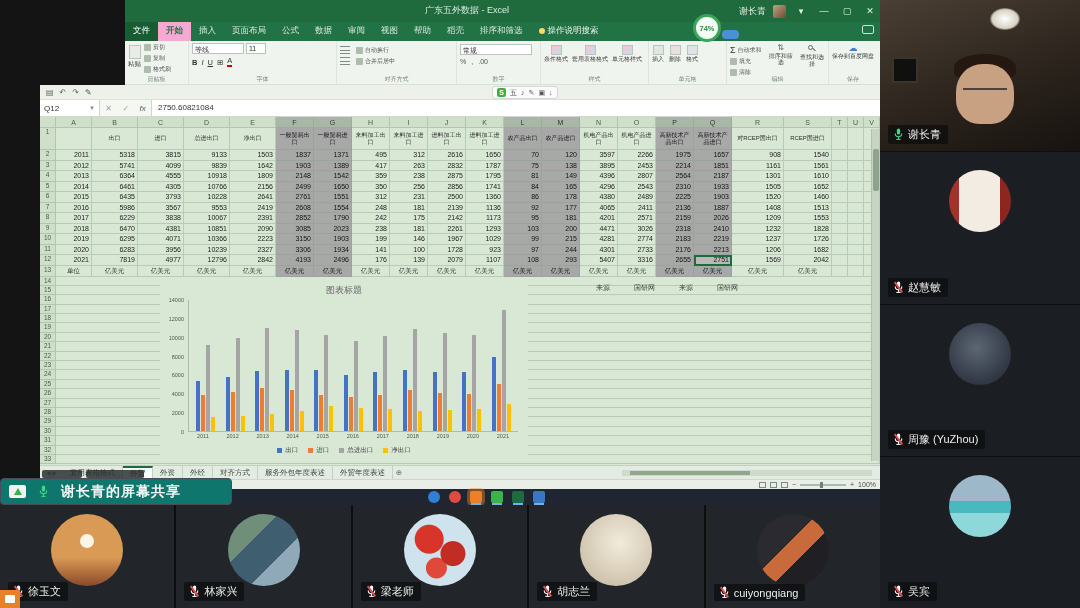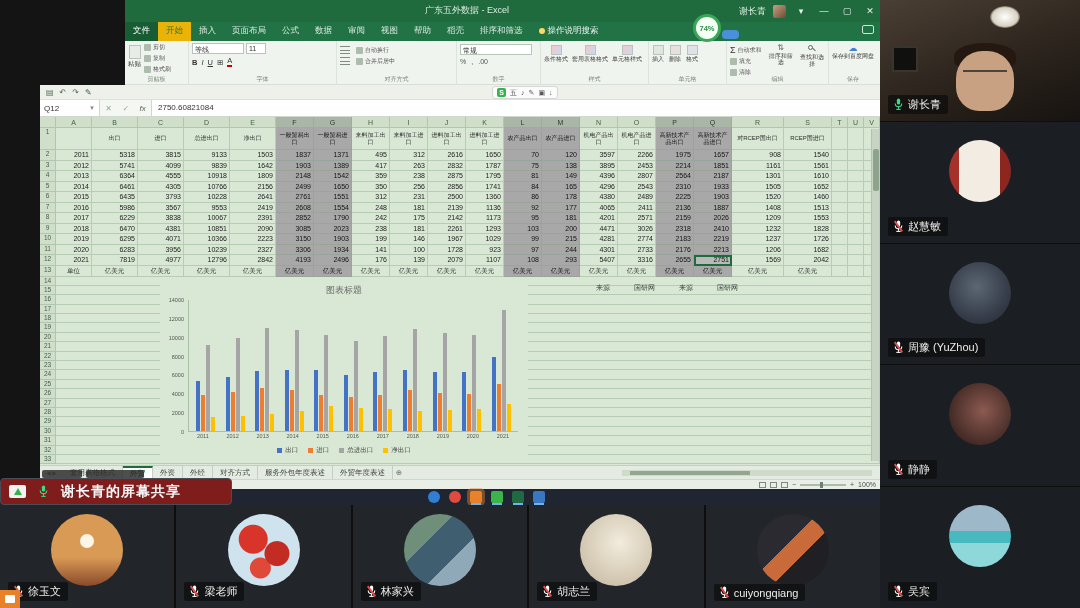--- a/index.html
+++ b/index.html
@@ -13,21 +13,21 @@
   .xl-chrome{position:absolute;left:125px;top:0;width:755px;height:85px;background:#f0f4ef;}
   .xl-titlebar{position:absolute;left:0;top:0;width:100%;height:22px;background:#1f6b3e;display:flex;align-items:center;color:#eaf3ec;}
   .xl-title{position:absolute;left:300px;top:4px;font-size:9px;color:#dcebe0;}
   .tb-right{position:absolute;right:2px;top:0;height:22px;display:flex;align-items:center;gap:7px;}
   .tb-user{font-size:9px;color:#e7f1ea;}
   .tb-avatar{width:13px;height:13px;background:linear-gradient(135deg,#c9a183,#6b4a33);border-radius:2px;}
   .tb-btn{width:16px;height:16px;display:flex;align-items:center;justify-content:center;font-size:9px;color:#e7f1ea;}
   .xl-tabs{position:absolute;left:0;top:22px;width:100%;height:19px;background:#217346;display:flex;align-items:flex-end;}
   .rtab{padding:3px 8px 4px 8px;font-size:8.5px;color:#d9e9df;white-space:nowrap;}
   .rtab.file{background:#185c34;color:#fff;}
-  .rtab.active{background:#eab308;color:#217346;font-weight:normal;text-align:right;}
+  .rtab.active{background:#f9a8d4;color:#217346;font-weight:bold;text-align:right;}
   .rtab.search{display:flex;align-items:center;gap:3px;color:#eaf5ee;}
   .bulb{width:6px;height:6px;border-radius:50%;background:#ffd95e;display:inline-block;}
   .chat-bubble{position:absolute;right:6px;top:25px;width:12px;height:9px;border:1px solid #cfe4d6;border-radius:2px;}
 
   
   .xl-ribbon{position:absolute;left:0;top:41px;width:100%;height:44px;display:flex;background:#f0f4ef;border-bottom:1px solid #d8e0d8;}
   .rgroup{height:100%;border-right:1px solid #dde4dc;position:relative;padding:2px 3px 10px 3px;overflow:hidden;flex:none;}
   .rlabel{position:absolute;bottom:0;left:0;width:100%;text-align:center;font-size:6px;color:#7b877c;}
   .rbody{display:flex;gap:3px;height:100%;align-items:flex-start;}
   .bigbtn{display:flex;flex-direction:column;align-items:center;font-size:6.5px;color:#444;gap:1px;padding-top:2px;}
@@ -118,21 +118,21 @@
 
   
   .taskbar{position:absolute;left:0;top:489px;width:880px;height:16px;background:#1f2631;}
   .tbicons{position:absolute;left:428px;top:1px;display:flex;gap:9px;align-items:center;height:14px;}
   .tbico{width:12px;height:12px;border-radius:2px;position:relative;}
   .tbico.round{border-radius:50%;}
   .tbico.active{box-shadow:0 0 0 3px rgba(232,130,42,.45);}
   .tbico .runline{position:absolute;left:1px;bottom:-2px;width:10px;height:2px;background:#6fb3e8;}
 
   
-  .share-bubble{position:absolute;left:0;top:478px;width:232px;height:27px;background:#7f1d1d;border:1px solid #4a4d55;border-radius:4px;display:flex;align-items:center;gap:12px;padding:0 8px;z-index:40;}
+  .share-bubble{position:absolute;left:0;top:478px;width:232px;height:27px;background:#0f766e;border:1px solid #4a4d55;border-radius:4px;display:flex;align-items:center;gap:12px;padding:0 8px;z-index:40;}
   .scr-icon{width:17px;height:13px;background:#f2f2f2;border-radius:2px;position:relative;}
   .scr-icon i{position:absolute;left:4.5px;top:3px;width:0;height:0;border-left:4px solid transparent;border-right:4px solid transparent;border-bottom:7px solid #35b34a;}
   .share-text{color:#f5f5f5;font-size:14px;font-weight:bold;white-space:nowrap;letter-spacing:1px;}
   .minipill{position:absolute;background:#2f2f2f;opacity:.85;border-radius:2px;z-index:39;}
 
   
   .sidebar{position:absolute;left:880px;top:0;width:200px;height:608px;background:#0e0e0e;display:flex;flex-direction:column;gap:1px;}
   .vtile{position:relative;flex:1;background:#1b1e23;overflow:hidden;}
   .bottomstrip{position:absolute;left:0;top:505px;width:880px;height:103px;background:#0e0e0e;display:flex;gap:2px;}
   .btile{position:relative;flex:1;background:#22262b;overflow:hidden;}
@@ -1052,35 +1052,20 @@
               <path d="M4 10a6 6 0 0 0 12 0" fill="none" stroke="#ffffff" stroke-width="2"></path>
               <line x1="10" y1="16" x2="10" y2="20" stroke="#ffffff" stroke-width="2"></line>
               <line x1="6" y1="21" x2="14" y2="21" stroke="#ffffff" stroke-width="2"></line>
               <line x1="3" y1="2" x2="17" y2="21" stroke="#e05252" stroke-width="3.4"></line>
             </svg>
           </div>
           <span>周豫 (YuZhou)</span>
         </div>
       </div>
       <div class="vtile">
-        <div class="av av-portrait" style="width: 62px; height: 62px; left: calc(50% - 31px); top: 18px;"></div>
-        <div class="namepill">
-          <div style="display: flex;">
-            <svg width="11" height="13" viewBox="0 0 20 24">
-              <rect x="7" y="1" width="6" height="11" rx="3" fill="#ffffff"></rect>
-              <path d="M4 10a6 6 0 0 0 12 0" fill="none" stroke="#ffffff" stroke-width="2"></path>
-              <line x1="10" y1="16" x2="10" y2="20" stroke="#ffffff" stroke-width="2"></line>
-              <line x1="6" y1="21" x2="14" y2="21" stroke="#ffffff" stroke-width="2"></line>
-              <line x1="3" y1="2" x2="17" y2="21" stroke="#e05252" stroke-width="3.4"></line>
-            </svg>
-          </div>
-          <span>静静</span>
-        </div>
-      </div>
-      <div class="vtile">
         <div class="av av-beach" style="width: 62px; height: 62px; left: calc(50% - 31px); top: 18px;"></div>
         <div class="namepill">
           <div style="display: flex;">
             <svg width="11" height="13" viewBox="0 0 20 24">
               <rect x="7" y="1" width="6" height="11" rx="3" fill="#ffffff"></rect>
               <path d="M4 10a6 6 0 0 0 12 0" fill="none" stroke="#ffffff" stroke-width="2"></path>
               <line x1="10" y1="16" x2="10" y2="20" stroke="#ffffff" stroke-width="2"></line>
               <line x1="6" y1="21" x2="14" y2="21" stroke="#ffffff" stroke-width="2"></line>
               <line x1="3" y1="2" x2="17" y2="21" stroke="#e05252" stroke-width="3.4"></line>
             </svg>
@@ -1101,53 +1086,53 @@
               <path d="M4 10a6 6 0 0 0 12 0" fill="none" stroke="#ffffff" stroke-width="2"></path>
               <line x1="10" y1="16" x2="10" y2="20" stroke="#ffffff" stroke-width="2"></line>
               <line x1="6" y1="21" x2="14" y2="21" stroke="#ffffff" stroke-width="2"></line>
               <line x1="3" y1="2" x2="17" y2="21" stroke="#e05252" stroke-width="3.4"></line>
             </svg>
           </div>
           <span>徐玉文</span>
         </div>
         <div class="sharebadge">
           <i></i>
+        </div>
+      </div>
+      <div class="btile">
+        <div class="av av-coast" style="width: 72px; height: 72px; left: calc(50% - 36px); top: 9px;"></div>
+        <div class="namepill">
+          <div style="display: flex;">
+            <svg width="11" height="13" viewBox="0 0 20 24">
+              <rect x="7" y="1" width="6" height="11" rx="3" fill="#ffffff"></rect>
+              <path d="M4 10a6 6 0 0 0 12 0" fill="none" stroke="#ffffff" stroke-width="2"></path>
+              <line x1="10" y1="16" x2="10" y2="20" stroke="#ffffff" stroke-width="2"></line>
+              <line x1="6" y1="21" x2="14" y2="21" stroke="#ffffff" stroke-width="2"></line>
+              <line x1="3" y1="2" x2="17" y2="21" stroke="#e05252" stroke-width="3.4"></line>
+            </svg>
+          </div>
+          <span>林家兴</span>
         </div>
       </div>
       <div class="btile">
         <div class="av av-maple" style="width: 72px; height: 72px; left: calc(50% - 36px); top: 9px;"></div>
         <div class="namepill">
           <div style="display: flex;">
             <svg width="11" height="13" viewBox="0 0 20 24">
               <rect x="7" y="1" width="6" height="11" rx="3" fill="#ffffff"></rect>
               <path d="M4 10a6 6 0 0 0 12 0" fill="none" stroke="#ffffff" stroke-width="2"></path>
               <line x1="10" y1="16" x2="10" y2="20" stroke="#ffffff" stroke-width="2"></line>
               <line x1="6" y1="21" x2="14" y2="21" stroke="#ffffff" stroke-width="2"></line>
               <line x1="3" y1="2" x2="17" y2="21" stroke="#e05252" stroke-width="3.4"></line>
             </svg>
           </div>
           <span>梁老师</span>
         </div>
       </div>
       <div class="btile">
-        <div class="av av-coast" style="width: 72px; height: 72px; left: calc(50% - 36px); top: 9px;"></div>
-        <div class="namepill">
-          <div style="display: flex;">
-            <svg width="11" height="13" viewBox="0 0 20 24">
-              <rect x="7" y="1" width="6" height="11" rx="3" fill="#ffffff"></rect>
-              <path d="M4 10a6 6 0 0 0 12 0" fill="none" stroke="#ffffff" stroke-width="2"></path>
-              <line x1="10" y1="16" x2="10" y2="20" stroke="#ffffff" stroke-width="2"></line>
-              <line x1="6" y1="21" x2="14" y2="21" stroke="#ffffff" stroke-width="2"></line>
-              <line x1="3" y1="2" x2="17" y2="21" stroke="#e05252" stroke-width="3.4"></line>
-            </svg>
-          </div>
-          <span>林家兴</span>
-        </div>
-      </div>
-      <div class="btile">
         <div class="av av-cat" style="width: 72px; height: 72px; left: calc(50% - 36px); top: 9px;"></div>
         <div class="namepill">
           <div style="display: flex;">
             <svg width="11" height="13" viewBox="0 0 20 24">
               <rect x="7" y="1" width="6" height="11" rx="3" fill="#ffffff"></rect>
               <path d="M4 10a6 6 0 0 0 12 0" fill="none" stroke="#ffffff" stroke-width="2"></path>
               <line x1="10" y1="16" x2="10" y2="20" stroke="#ffffff" stroke-width="2"></line>
               <line x1="6" y1="21" x2="14" y2="21" stroke="#ffffff" stroke-width="2"></line>
               <line x1="3" y1="2" x2="17" y2="21" stroke="#e05252" stroke-width="3.4"></line>
             </svg>

